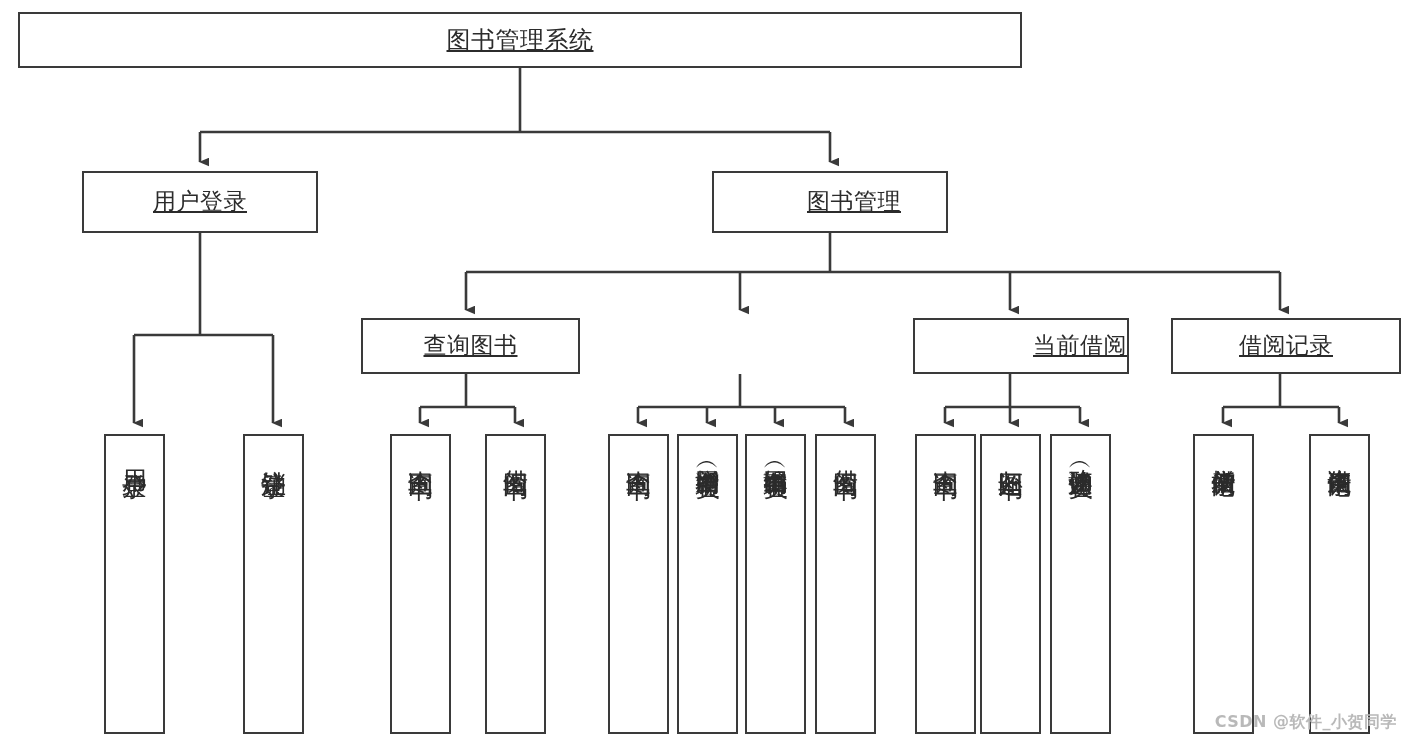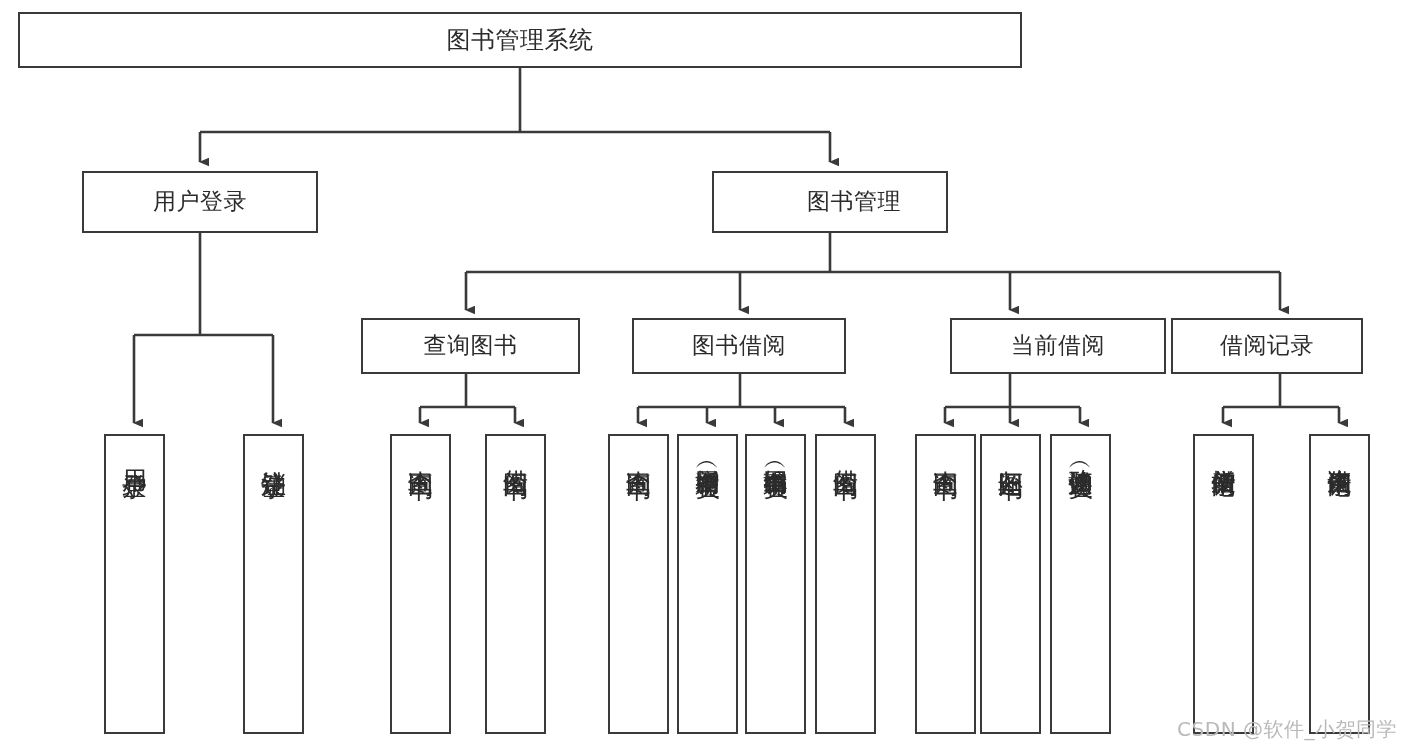--- a/index.html
+++ b/index.html
@@ -33,20 +33,21 @@
   }
   .node .label {
     display: block;
     text-align: center;
     line-height: 1.18;
     white-space: nowrap;
   }
   .node.horiz .label {
     font-size: 23px;
     letter-spacing: 0.5px;
+    text-decoration: underline;
   }
   .node.root .label {
     font-size: 24px;
   }
   .node.vert {
     align-items: flex-start;
     justify-content: center;
     padding-top: 14px;
   }
   .node.vert .label {
@@ -56,26 +57,27 @@
     letter-spacing: 2px;
     line-height: 1;
   }
   .node.vert.tall .label {
     font-size: 24px;
     letter-spacing: 1px;
   }
   #watermark {
     position: absolute;
     right: 8px;
-    bottom: 4px;
-    font-size: 20px;
+    bottom: 14px;
+    font-size: 16px;
     color: #b9b9b9;
     letter-spacing: 0.5px;
     user-select: none;
     pointer-events: none;
+    font-weight: bold;
   }
 </style>
 </head>
 <body>
 
 <div id="canvas">
 
   <svg id="edges" viewBox="0 0 1405 747" xmlns="http://www.w3.org/2000/svg">
     <defs>
       <marker id="arrow" markerWidth="9" markerHeight="10" refX="4.3" refY="9" orient="auto" markerUnits="userSpaceOnUse">
@@ -133,27 +135,24 @@
   <div class="node horiz" style="left:82px; top:171px; width:236px; height:62px;">
     <span class="label">用户登录</span>
   </div>
   <div class="node horiz" style="left:712px; top:171px; width:236px; height:62px;padding-left:48px;">
     <span class="label">图书管理</span>
   </div>
 
   <div class="node horiz" style="left:361px; top:318px; width:219px; height:56px;">
     <span class="label">查询图书</span>
   </div>
-  <div class="node horiz" style="left:632px; top:318px; width:214px; height:56px;">
-    <span class="label">图书借阅</span>
-  </div>
-  <div class="node horiz" style="left:950px; top:318px; width:216px; height:56px;">
+  <div class="node horiz" style="left:913px; top:318px; width:216px; height:56px;justify-content:flex-end;">
     <span class="label">当前借阅</span>
   </div>
-  <div class="node horiz" style="left:1171px; top:318px; width:192px; height:56px;">
+  <div class="node horiz" style="left:1171px; top:318px; width:230px; height:56px;">
     <span class="label">借阅记录</span>
   </div>
 
   <div class="node vert" style="left:104px; top:434px; width:61px; height:300px;">
     <span class="label">用户登录</span>
   </div>
   <div class="node vert" style="left:243px; top:434px; width:61px; height:300px;">
     <span class="label">注销登录</span>
   </div>
 

